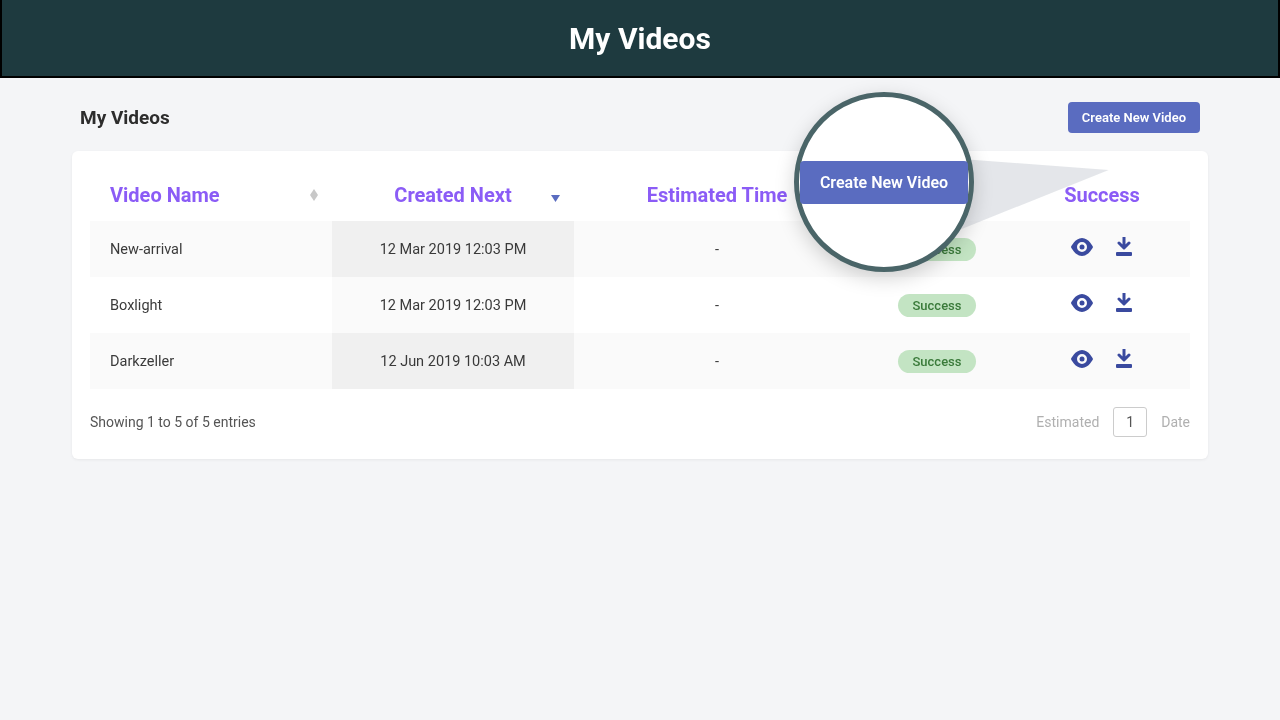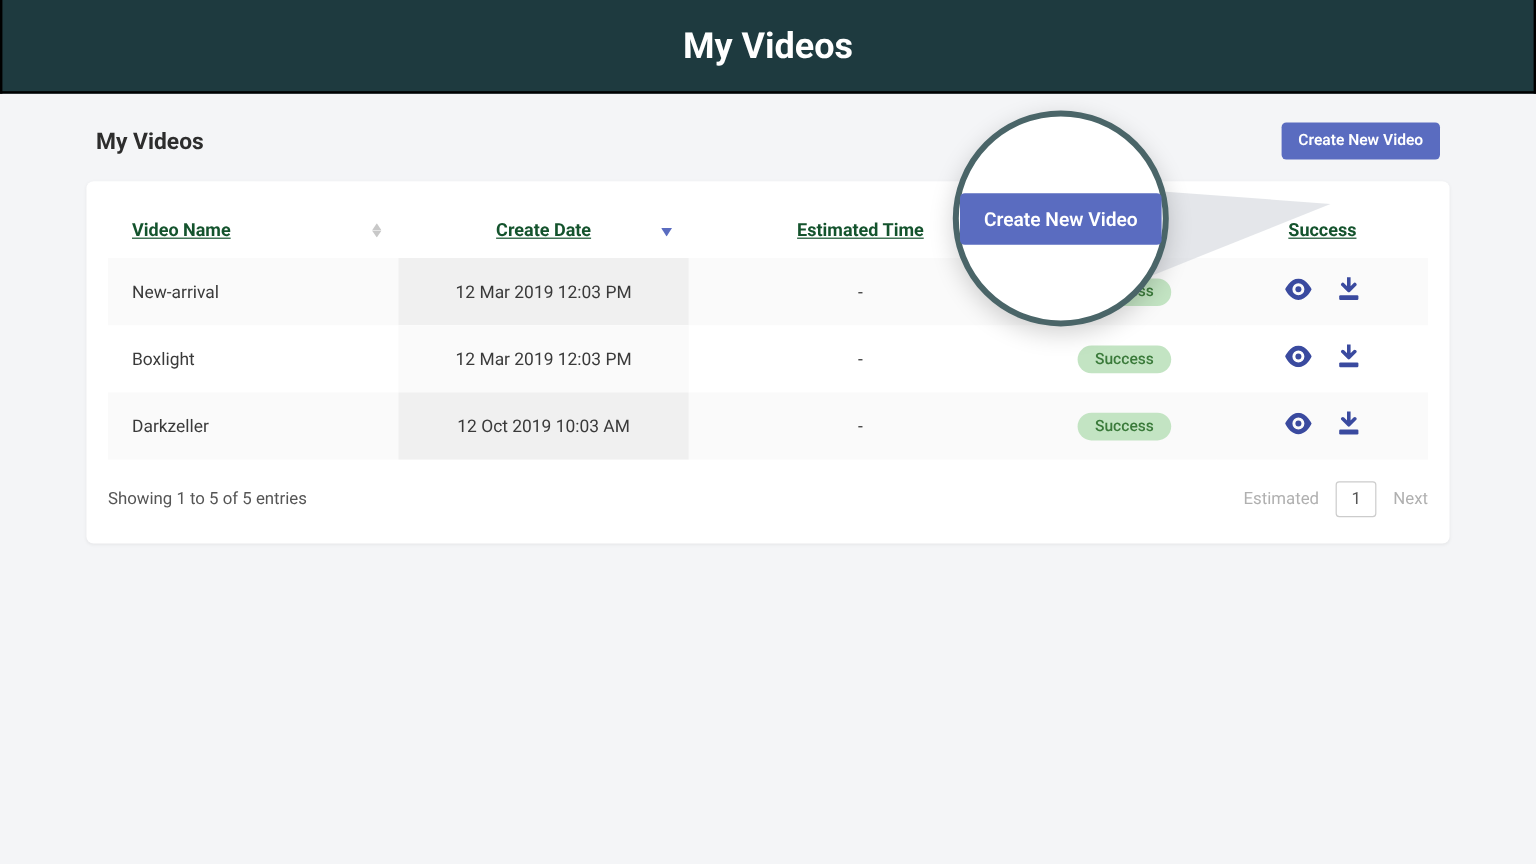--- a/index.html
+++ b/index.html
@@ -6,21 +6,21 @@
 body { background:#f4f5f7; width:1280px; height:720px; overflow:hidden; position:relative; }
 .topbar { background:#1e3a3f; height:78px; display:flex; align-items:center; justify-content:center; border:2px solid #000; border-top:none; }
 .topbar h1 { color:#fff; font-size:30px; font-weight:700; }
 .content { padding:24px 72px; }
 .header-row { display:flex; justify-content:space-between; align-items:center; margin-bottom:18px; padding:0 8px; }
 .header-row h2 { font-size:19px; font-weight:700; color:#2d2d2d; }
 .btn-primary { background:#5a6cc0; color:#fff; border:none; padding:8px 14px; border-radius:4px; font-size:13px; font-weight:600; cursor:pointer; }
 .btn-primary-lg { background:#5a6cc0; color:#fff; border:none; padding:12px 20px; border-radius:4px; font-size:16px; font-weight:600; cursor:pointer; }
 .card { background:#fff; border-radius:6px; padding:18px 0 22px 0; box-shadow:0 1px 3px rgba(0,0,0,0.06); }
 table { width:calc(100% - 36px); margin:0 18px; border-collapse:collapse; }
-thead th { text-align:center; font-size:15px; font-weight:700; color:#14532d; padding:14px 10px; position:relative;text-decoration:underline; }
+thead th { text-align:center; font-size:20px; font-weight:700; color:#8b5cf6; padding:14px 10px; position:relative; }
 thead th:first-child { text-align:left; padding-left:20px; }
 .sort-icons { position:absolute; right:14px; top:50%; transform:translateY(-50%); display:flex; flex-direction:column; gap:0; }
 .sort-icons svg { display:block; }
 .sort-down { position:absolute; right:14px; top:50%; transform:translateY(-50%); }
 tbody tr { height:56px; }
 tbody tr:nth-child(odd) td:first-child,
 tbody tr:nth-child(odd) td:nth-child(3),
 tbody tr:nth-child(odd) td:nth-child(4),
 tbody tr:nth-child(odd) td:nth-child(5) { background:#fafafa; }
 tbody tr:nth-child(odd) td:nth-child(2) { background:#f0f0f0; }
@@ -60,21 +60,21 @@
             <span class="sort-icons">
               <svg width="8" height="6" viewBox="0 0 8 6">
                   <polygon points="4,0 8,6 0,6" fill="#c8c8c8"></polygon>
                 </svg>
               <svg width="8" height="6" viewBox="0 0 8 6">
                   <polygon points="0,0 8,0 4,6" fill="#c8c8c8"></polygon>
                 </svg>
             </span>
           </th>
           <th class="col-date">
-            <span>Create Date</span>
+            <span>Created Next</span>
             <span class="sort-down">
               <svg width="9" height="7" viewBox="0 0 9 7">
                   <polygon points="0,0 9,0 4.5,7" fill="#5a6cc0"></polygon>
                 </svg>
             </span>
           </th>
           <th class="col-time"><span>Estimated Time</span></th>
           <th class="col-status"><span>Status</span></th>
           <th class="col-action"><span>Success</span></th>
         </tr>
@@ -111,21 +111,21 @@
                   </svg></span>
                 <span class="icon-btn"><svg width="20" height="20" viewBox="0 0 20 20">
                     <path d="M10 0v10M5 6l5 5 5-5" stroke="#3a4a9f" stroke-width="3" fill="none" stroke-linecap="round" stroke-linejoin="round"></path>
                     <rect x="2" y="15" width="16" height="4" rx="1" fill="#3a4a9f"></rect>
                   </svg></span>
               </div>
             </td>
           </tr>
           <tr>
             <td>Darkzeller</td>
-            <td>12 Oct 2019 10:03 AM</td>
+            <td>12 Jun 2019 10:03 AM</td>
             <td>-</td>
             <td><span class="badge-success">Success</span></td>
             <td>
               <div class="actions">
                 <span class="icon-btn"><svg width="24" height="18" viewBox="0 0 24 18">
                     <path d="M12 0C5 0 1 9 1 9s4 9 11 9 11-9 11-9S19 0 12 0zm0 14a5 5 0 110-10 5 5 0 010 10z" fill="#3a4a9f"></path>
                     <circle cx="12" cy="9" r="2.5" fill="#3a4a9f"></circle>
                   </svg></span>
                 <span class="icon-btn"><svg width="20" height="20" viewBox="0 0 20 20">
                     <path d="M10 0v10M5 6l5 5 5-5" stroke="#3a4a9f" stroke-width="3" fill="none" stroke-linecap="round" stroke-linejoin="round"></path>
@@ -135,21 +135,21 @@
             </td>
           </tr>
         </tbody>
     </table>
 
     <div class="footer">
       <div>Showing 1 to 5 of 5 entries</div>
       <div class="pagination">
         <span class="nav">Estimated</span>
         <span class="page-num">1</span>
-        <span class="nav">Next</span>
+        <span class="nav">Date</span>
       </div>
     </div>
   </div>
 </div>
 
 <div class="callout-tail"></div>
 <div class="callout">
   <button class="btn-primary-lg">Create New Video</button>
 </div>
 

